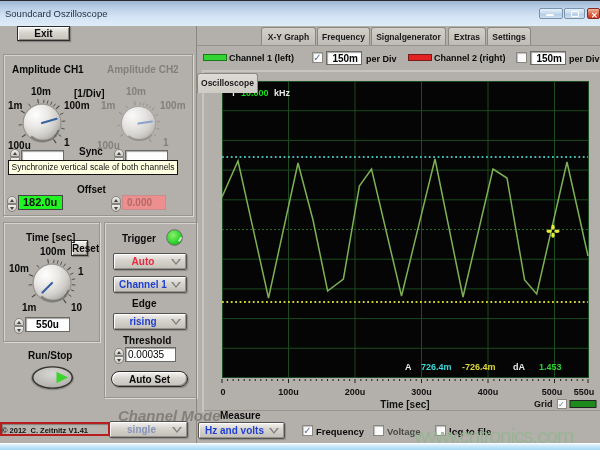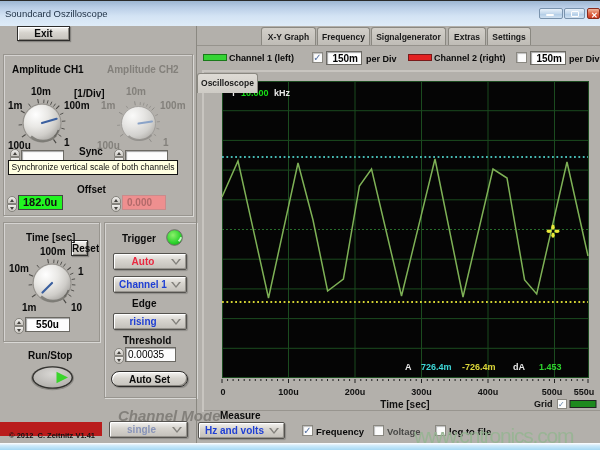--- a/index.html
+++ b/index.html
@@ -129,23 +129,23 @@
 <div class="abs lbl" style="left:123px;top:335px;font-size:10px;">Threshold</div>
 <div class="abs spin" style="left:114px;top:348px;">
     <div class="up"></div>
     <div class="dn"></div>
   </div>
 <div class="abs field" style="left:125px;top:347px;width:51px;height:15px;font-size:10px;line-height:14px;padding-left:2px;">0.00035</div>
 <div class="abs btn lbl" style="left:111px;top:371px;width:77px;height:16px;font-size:10px;line-height:15px;border-radius:8px;">Auto Set</div>
 
 <div class="abs glbl" style="left:118px;top:407px;font-size:15px;white-space:nowrap;font-style:italic;">Channel Mode</div>
 <div class="abs drop" style="left:109px;top:421px;width:79px;height:17px;font-size:10px;line-height:16px;color:#8894b8;">single<span class="droparrow"></span></div>
-<div class="abs" style="left:0px;top:422px;width:102px;height:14px;background:#b7b4af;border:7px solid #b91c1c;
+<div class="abs" style="left:0px;top:422px;width:110px;height:14px;background:#b7b4af;border:2px solid #b91c1c;
      box-shadow:inset 1px 1px 1px rgba(0,0,0,.3);box-sizing:border-box;font-size:9px;font-weight:bold;
-     line-height:13px;text-align:right;color:#111;white-space:nowrap;font-size:7.5px;">© 2012&nbsp; C. Zeitnitz V1.41</div>
+     line-height:13px;text-align:left;color:#111;white-space:nowrap;font-size:7.5px;">© 2012&nbsp; C. Zeitnitz V1.41</div>
 
 <div class="abs" style="left:196px;top:26px;width:1px;height:418px;background:#8a8881;"></div>
 
 <div class="abs tab tabsel" style="left:197px;width:61px;">Oscilloscope</div>
 <div class="abs tab" style="left:261px;width:55px;">X-Y Graph</div>
 <div class="abs tab" style="left:317px;width:53px;">Frequency</div>
 <div class="abs tab" style="left:371px;width:75px;">Signalgenerator</div>
 <div class="abs tab" style="left:448px;width:38px;">Extras</div>
 <div class="abs tab" style="left:487px;width:44px;">Settings</div>
 <div class="abs" style="left:197px;top:45px;width:403px;height:1px;background:#96938d;"></div>

